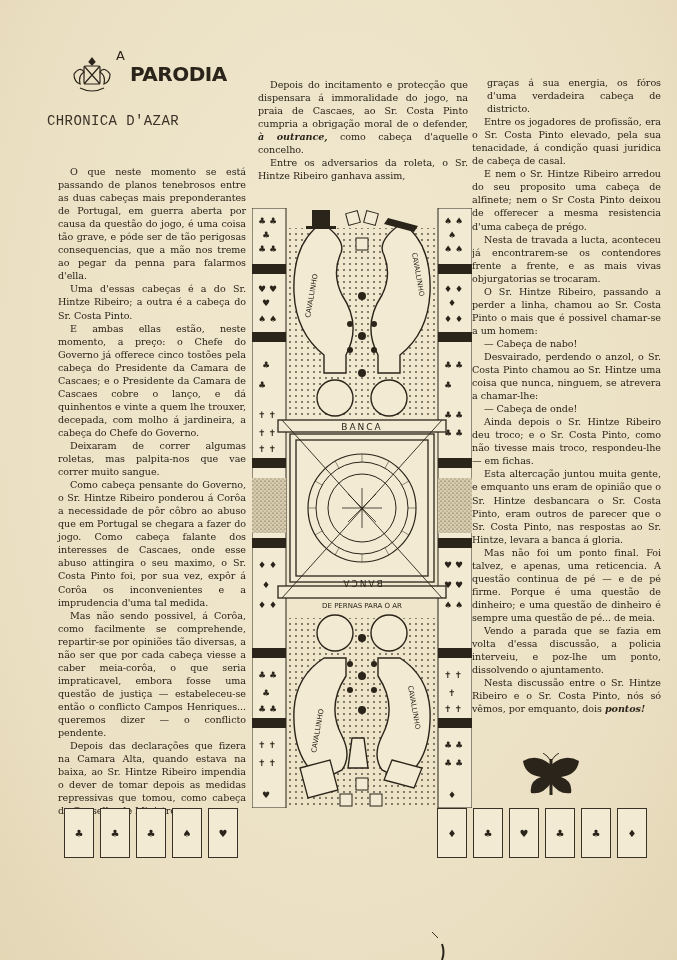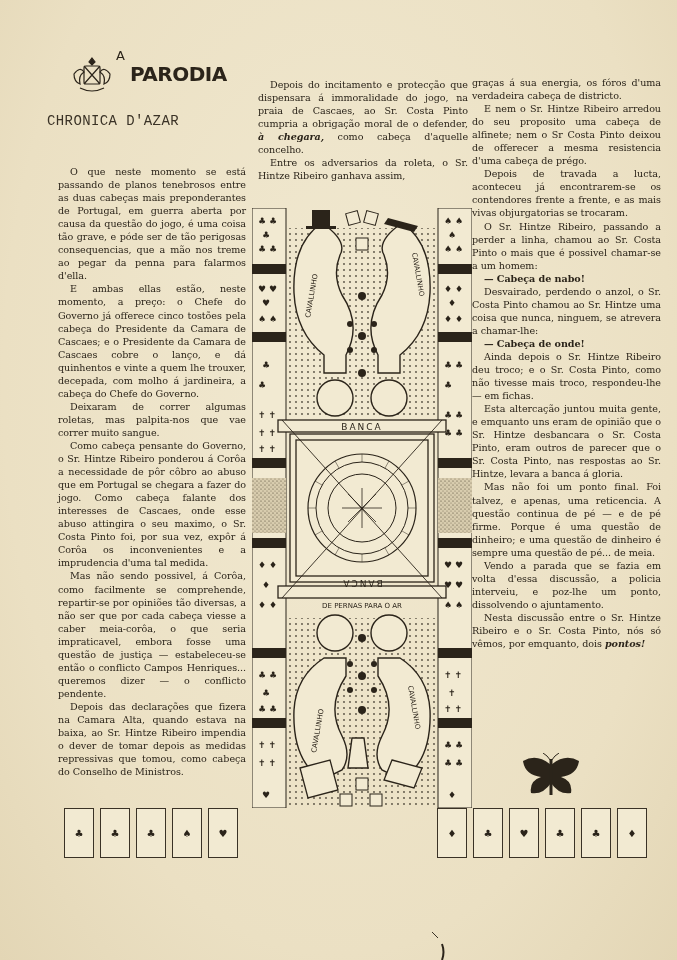--- a/index.html
+++ b/index.html
@@ -2,22 +2,22 @@
 <html><head>
   <meta charset="utf-8">
   <style>
     html,body{margin:0;padding:0;}
     body{width:677px;height:960px;overflow:hidden;background:#efe6cc;position:relative;
       font-family:"DejaVu Serif",serif;color:#2b241a;}
     .page{position:absolute;left:0;top:0;width:677px;height:960px;
       background:radial-gradient(ellipse at 50% 40%,#f1e9d1 0%,#ebe0c3 70%,#e3d6b5 100%);}
     .col{position:absolute;font-size:9.6px;line-height:13.05px;text-align:justify;letter-spacing:-0.05px;}
     .col p{margin:0;text-indent:12px;}
-    .col p.noind{text-indent:0;}
-    .col p.dialog{text-indent:12px;font-weight:bold;}
+    .col p.noind{text-indent:0;margin-left:15px;}
+    .col p.dialog{text-indent:12px;}
     .col1{left:58px;top:165px;width:188px;}
     .col2{left:258px;top:78px;width:210px;}
     .col3{left:472px;top:76px;width:189px;}
     .masthead{position:absolute;left:68px;top:50px;width:180px;height:50px;}
     .masthead .a{position:absolute;left:48px;top:-2px;font-family:"DejaVu Sans",sans-serif;font-size:13px;color:#2b241a;}
     .masthead .title{position:absolute;left:62px;top:12px;font-family:"DejaVu Sans",sans-serif;font-size:20px;letter-spacing:-0.5px;color:#2b241a;font-weight:bold;}
     .masthead .crest{position:absolute;left:2px;top:4px;width:44px;height:40px;}
     .chronica{position:absolute;left:47px;top:113px;font-family:Liberation Mono, monospace;font-weight:normal;font-size:14px;letter-spacing:0.4px;color:#3a3226;}
     em{font-style:italic;font-weight:bold;}
     .illus{position:absolute;left:252px;top:208px;width:220px;height:600px;}
@@ -44,36 +44,38 @@
       </g>
     </svg>
     <span class="a">A</span>
     <span class="title">PARODIA</span>
   </div>
 
   <h1 class="chronica" style="margin:0;">CHRONICA D'AZAR</h1>
 
   <div class="col col1">
     <p>O que neste momento se está passando de planos tenebrosos entre as duas cabeças mais preponderantes de Portugal, em guerra aberta por causa da questão do jogo, é uma coisa tão grave, e póde ser de tão perigosas consequencias, que a mão nos treme ao pegar da penna para falarmos d'ella.</p>
+    <p>Uma d'essas cabeças é a do Sr. Hintze Ribeiro; a outra é a cabeça do Sr. Costa Pinto.</p>
     <p>E ambas ellas estão, neste momento, a preço: o Chefe do Governo já offerece cinco tostões pela cabeça do Presidente da Camara de Cascaes; e o Presidente da Camara de Cascaes cobre o lanço, e dá quinhentos e vinte a quem lhe trouxer, decepada, com molho á jardineira, a cabeça do Chefe do Governo.</p>
     <p>Deixaram de correr algumas roletas, mas palpita-nos que vae correr muito sangue.</p>
     <p>Como cabeça pensante do Governo, o Sr. Hintze Ribeiro ponderou á Corôa a necessidade de pôr côbro ao abuso que em Portugal se chegara a fazer do jogo. Como cabeça falante dos interesses de Cascaes, onde esse abuso attingira o seu maximo, o Sr. Costa Pinto foi, por sua vez, expôr á Corôa os inconvenientes e a imprudencia d'uma tal medida.</p>
     <p>Mas não sendo possivel, á Corôa, como facilmente se comprehende, repartir-se por opiniões tão diversas, a não ser que por cada cabeça viesse a caber meia-corôa, o que seria impraticavel, embora fosse uma questão de justiça — estabeleceu-se então o conflicto Campos Henriques... queremos dizer — o conflicto pendente.</p>
     <p>Depois das declarações que fizera na Camara Alta, quando estava na baixa, ao Sr. Hintze Ribeiro impendia o dever de tomar depois as medidas repressivas que tomou, como cabeça do Conselho de Ministros.</p>
   </div>
 
   <div class="col col2">
-    <p><span>Depois do incitamento e protecção que dispensara á immoralidade do jogo, na praia de Cascaes, ao Sr. Costa Pinto cumpria a obrigação moral de o defender, </span><em>à chegara,</em><span> como cabeça d'aquelle concelho.</span></p>
+    <p><span>Depois do incitamento e protecção que dispensara á immoralidade do jogo, na praia de Cascaes, ao Sr. Costa Pinto cumpria a obrigação moral de o defender, </span><em>à outrance,</em><span> como cabeça d'aquelle concelho.</span></p>
     <p>Entre os adversarios da roleta, o Sr. Hintze Ribeiro ganhava assim,</p>
   </div>
 
   <div class="col col3">
     <p class="noind">graças á sua energia, os fóros d'uma verdadeira cabeça de districto.</p>
+    <p>Entre os jogadores de profissão, era o Sr. Costa Pinto elevado, pela sua tenacidade, á condição quasi juridica de cabeça de casal.</p>
     <p>E nem o Sr. Hintze Ribeiro arredou do seu proposito uma cabeça de alfinete; nem o Sr Costa Pinto deixou de offerecer a mesma resistencia d'uma cabeça de prégo.</p>
-    <p>Depois de travada a lucta, aconteceu já encontrarem-se os contendores frente a frente, e as mais vivas objurgatorias se trocaram.</p>
+    <p>Nesta de travada a lucta, aconteceu já encontrarem-se os contendores frente a frente, e as mais vivas objurgatorias se trocaram.</p>
     <p>O Sr. Hintze Ribeiro, passando a perder a linha, chamou ao Sr. Costa Pinto o mais que é possivel chamar-se a um homem:</p>
     <p class="dialog">— Cabeça de nabo!</p>
     <p>Desvairado, perdendo o anzol, o Sr. Costa Pinto chamou ao Sr. Hintze uma coisa que nunca, ninguem, se atrevera a chamar-lhe:</p>
     <p class="dialog">— Cabeça de onde!</p>
     <p>Ainda depois o Sr. Hintze Ribeiro deu troco; e o Sr. Costa Pinto, como não tivesse mais troco, respondeu-lhe — em fichas.</p>
     <p>Esta altercação juntou muita gente, e emquanto uns eram de opinião que o Sr. Hintze desbancara o Sr. Costa Pinto, eram outros de parecer que o Sr. Costa Pinto, nas respostas ao Sr. Hintze, levara a banca á gloria.</p>
     <p>Mas não foi um ponto final. Foi talvez, e apenas, uma reticencia. A questão continua de pé — e de pé firme. Porque é uma questão de dinheiro; e uma questão de dinheiro é sempre uma questão de pé... de meia.</p>
     <p>Vendo a parada que se fazia em volta d'essa discussão, a policia interveiu, e poz-lhe um ponto, dissolvendo o ajuntamento.</p>
     <p><span>Nesta discussão entre o Sr. Hintze Ribeiro e o Sr. Costa Pinto, nós só vêmos, por emquanto, dois </span><em>pontos!</em></p>
   </div>

